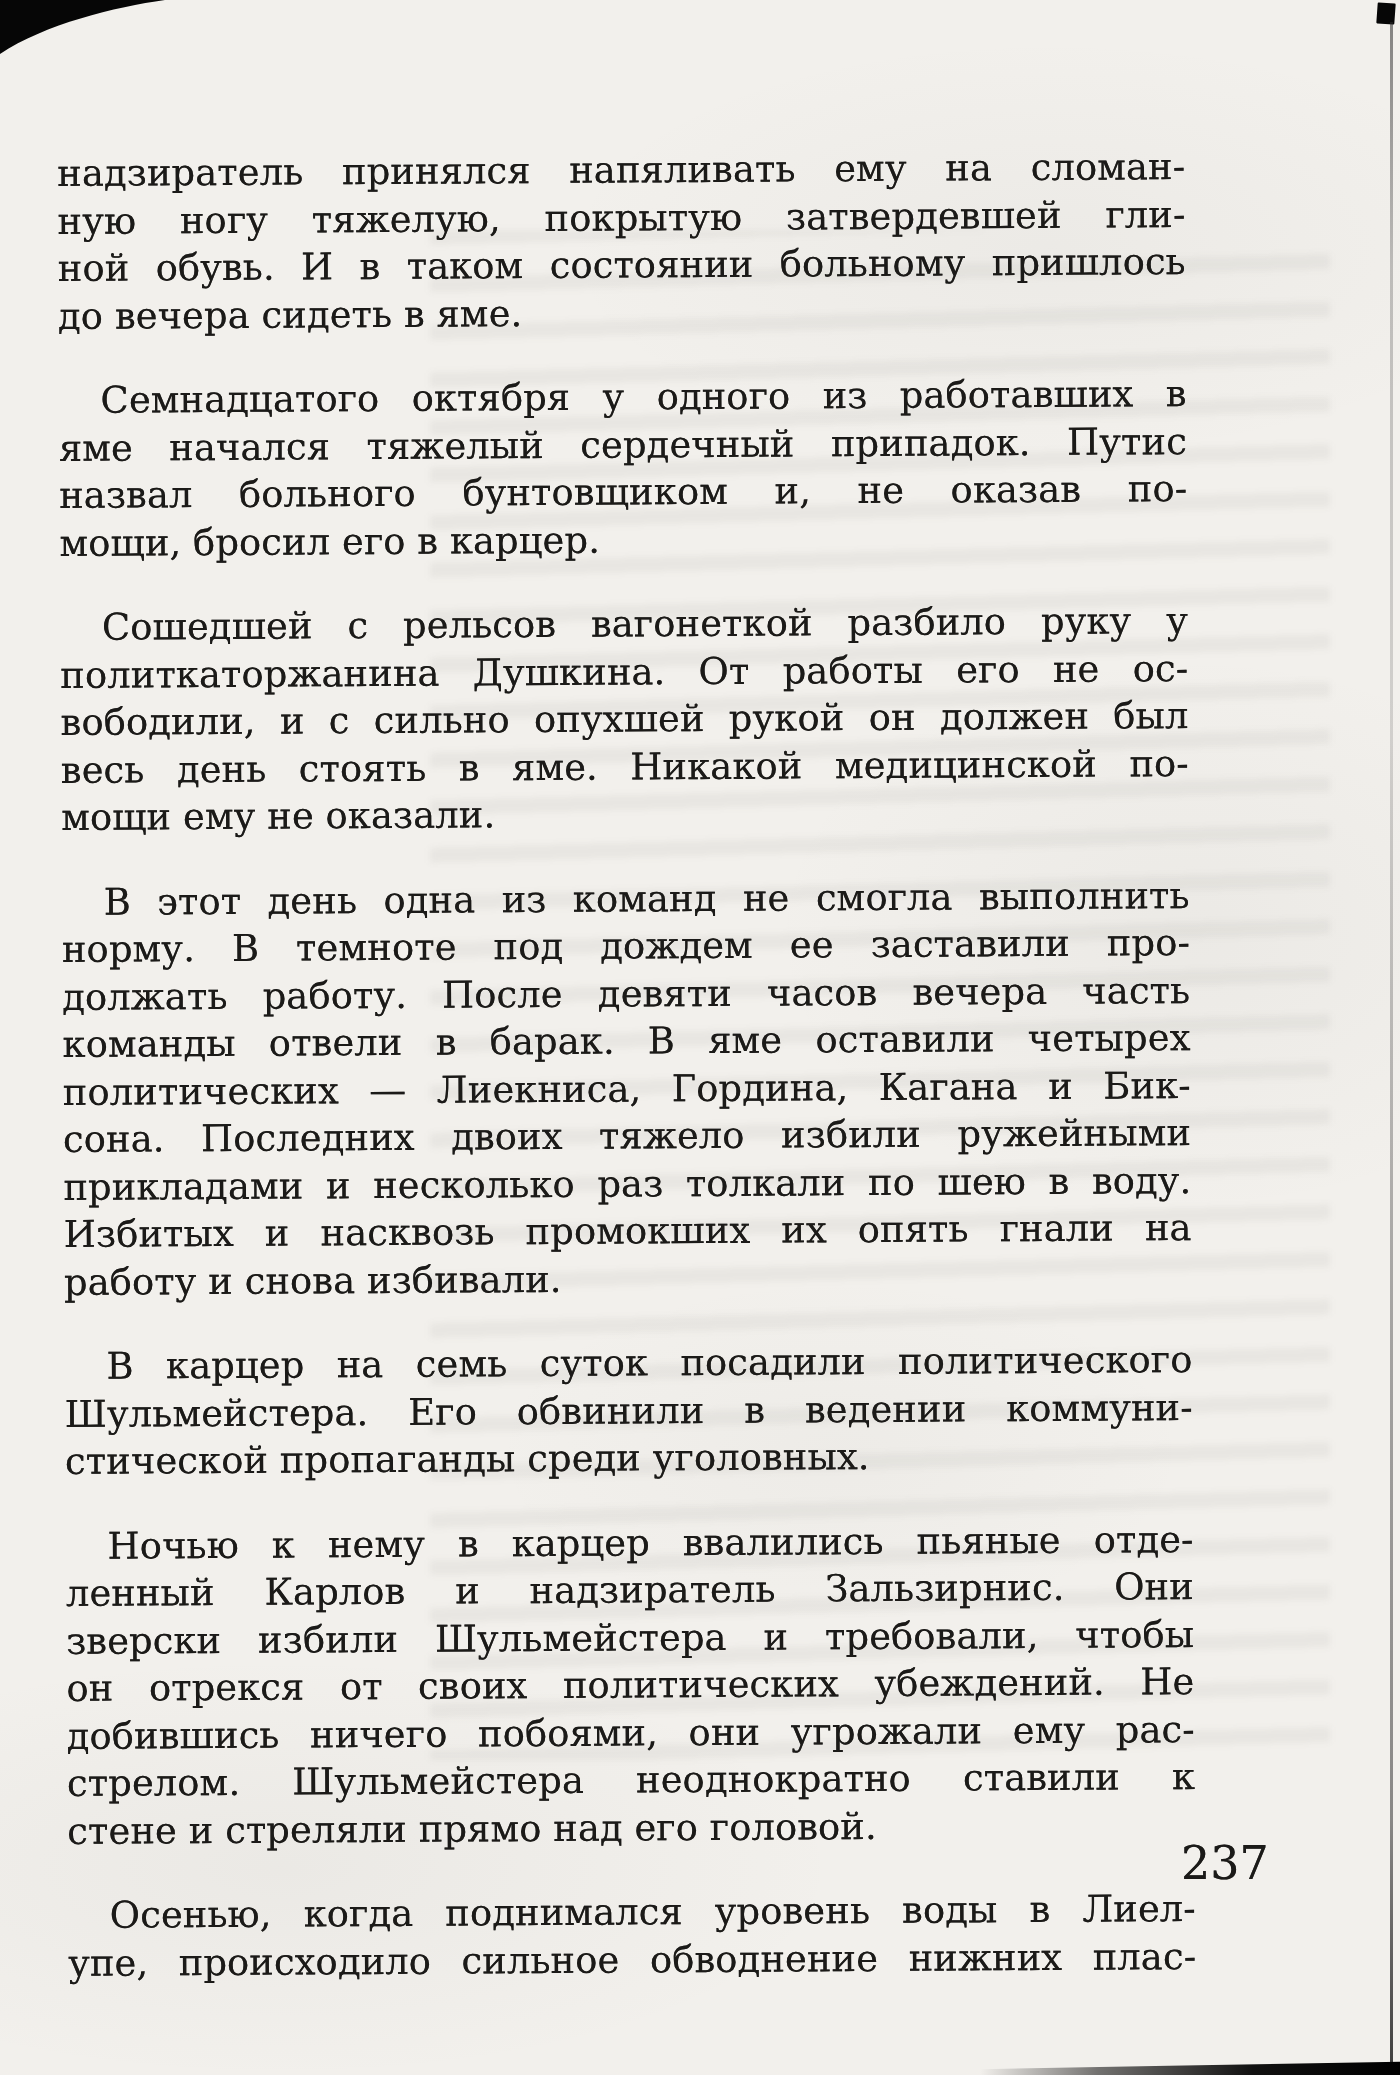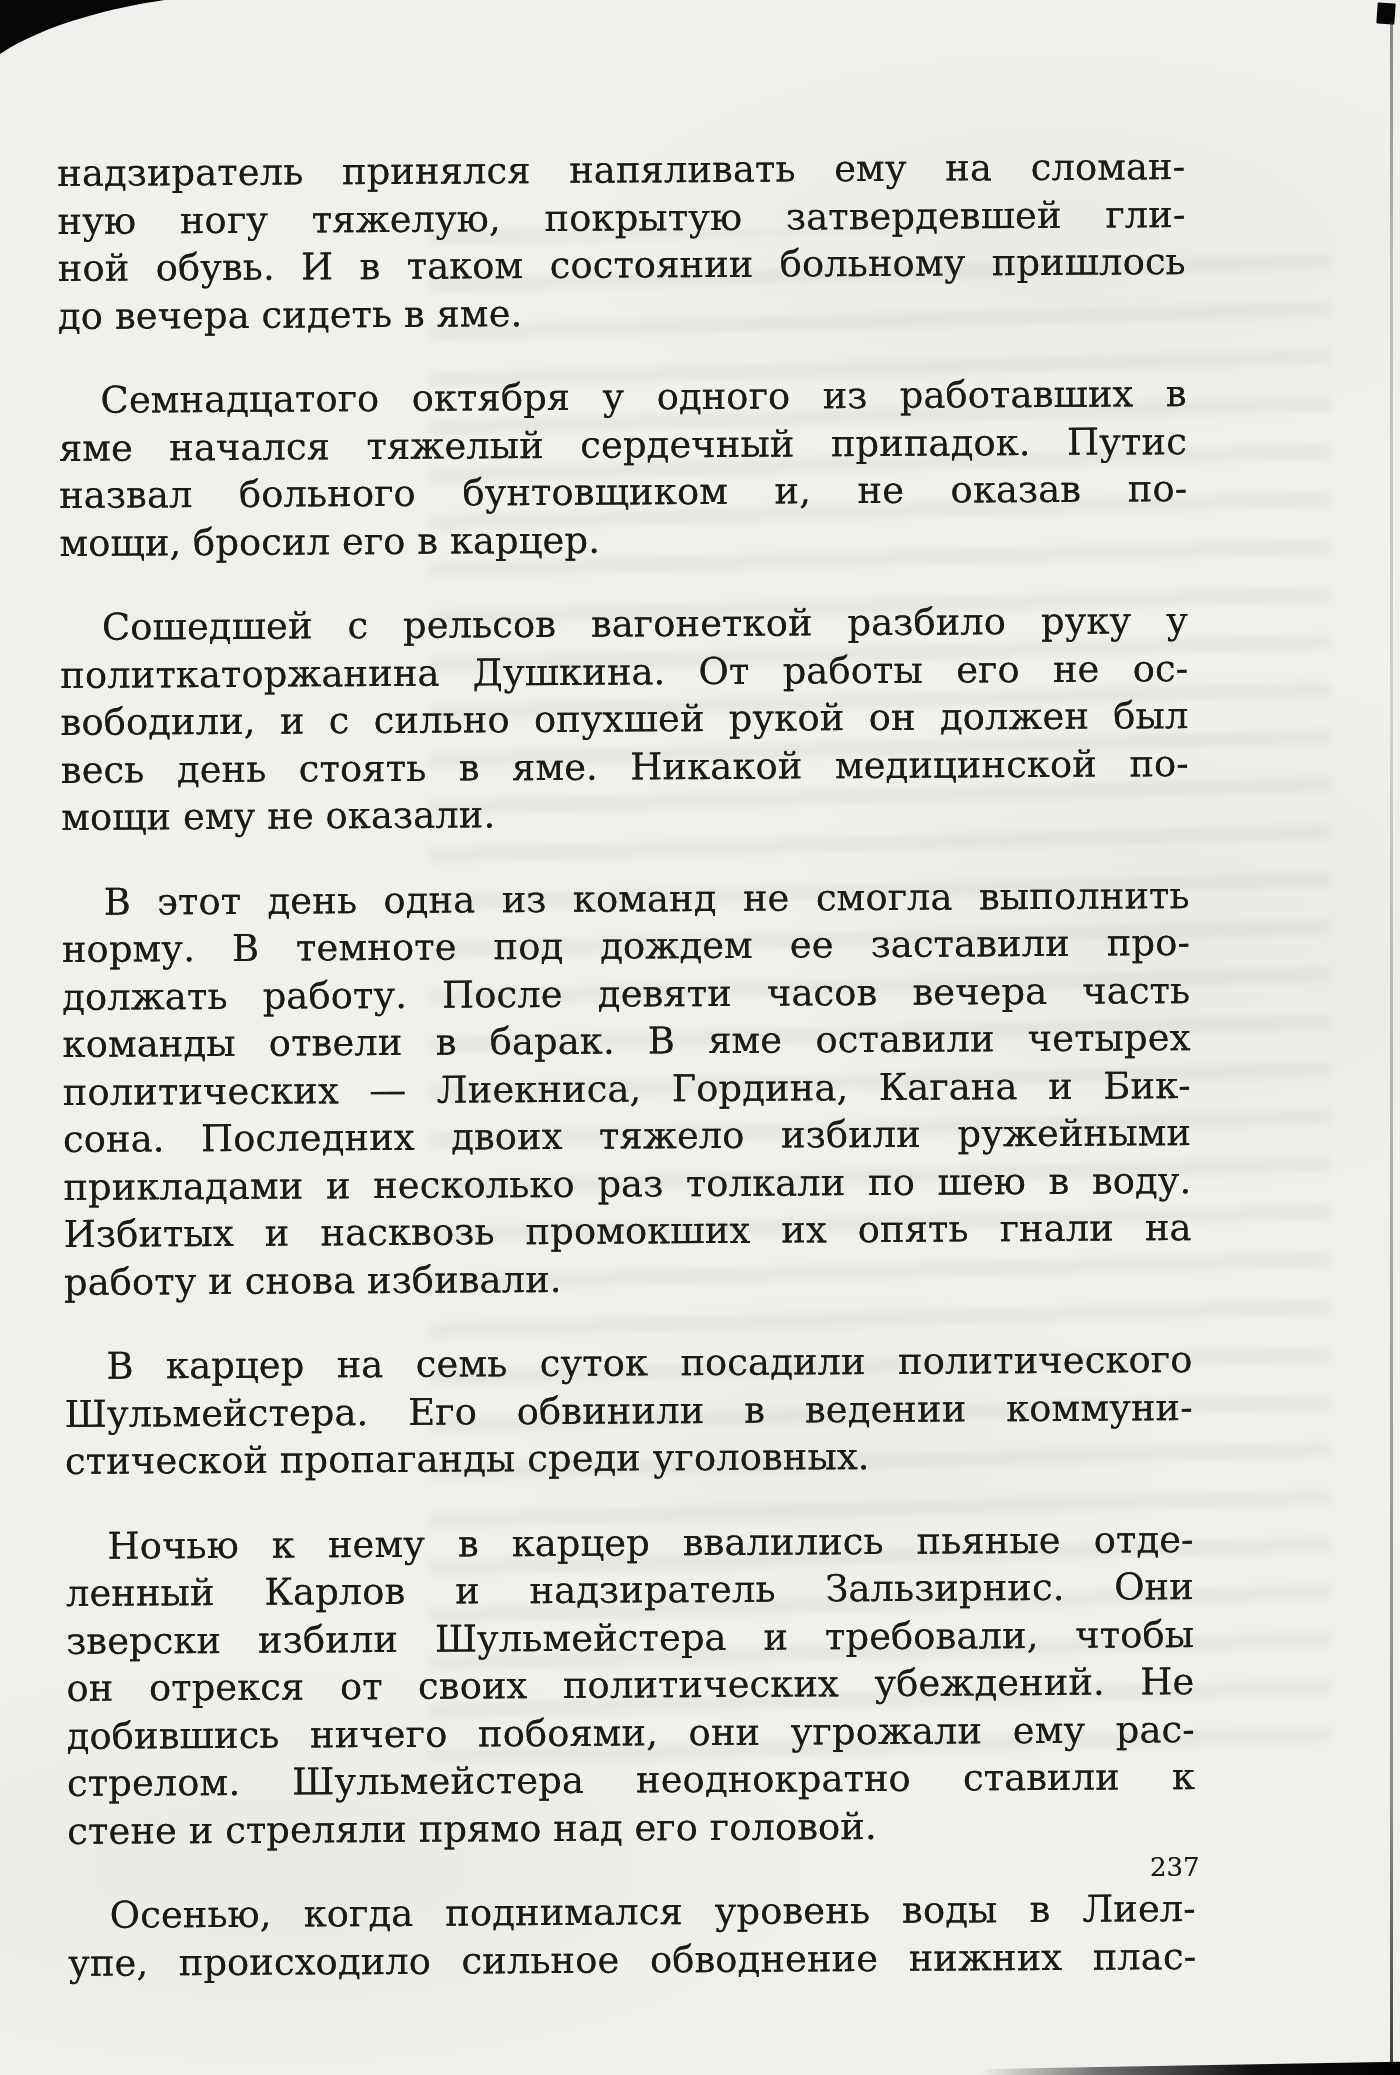--- a/index.html
+++ b/index.html
@@ -45,25 +45,24 @@
   .para { margin: 0; padding: 0; }
   .ln {
     text-align: justify;
     text-align-last: justify;
     white-space: normal;
   }
   .ln.end { text-align-last: left; }
   .ln.ind { padding-left: 42px; }
   .pageno {
     position: absolute;
-    left: 1150px; top: 1836px;
-    font-size: 26px;
+    left: 1181px; top: 1836px;
+    font-size: 46px;
     color: #1b1a18;
     text-shadow: 0 0 0.6px rgba(25,24,22,0.75);
-    margin-top: 16px;
   }
   
   .corner-wedge {
     position: absolute; left: 0; top: 0;
   }
   .notch-tr {
     position: absolute;
     left: 1377px; top: 3px; width: 18px; height: 21px;
     background: #060606;
     transform: rotate(4deg);

